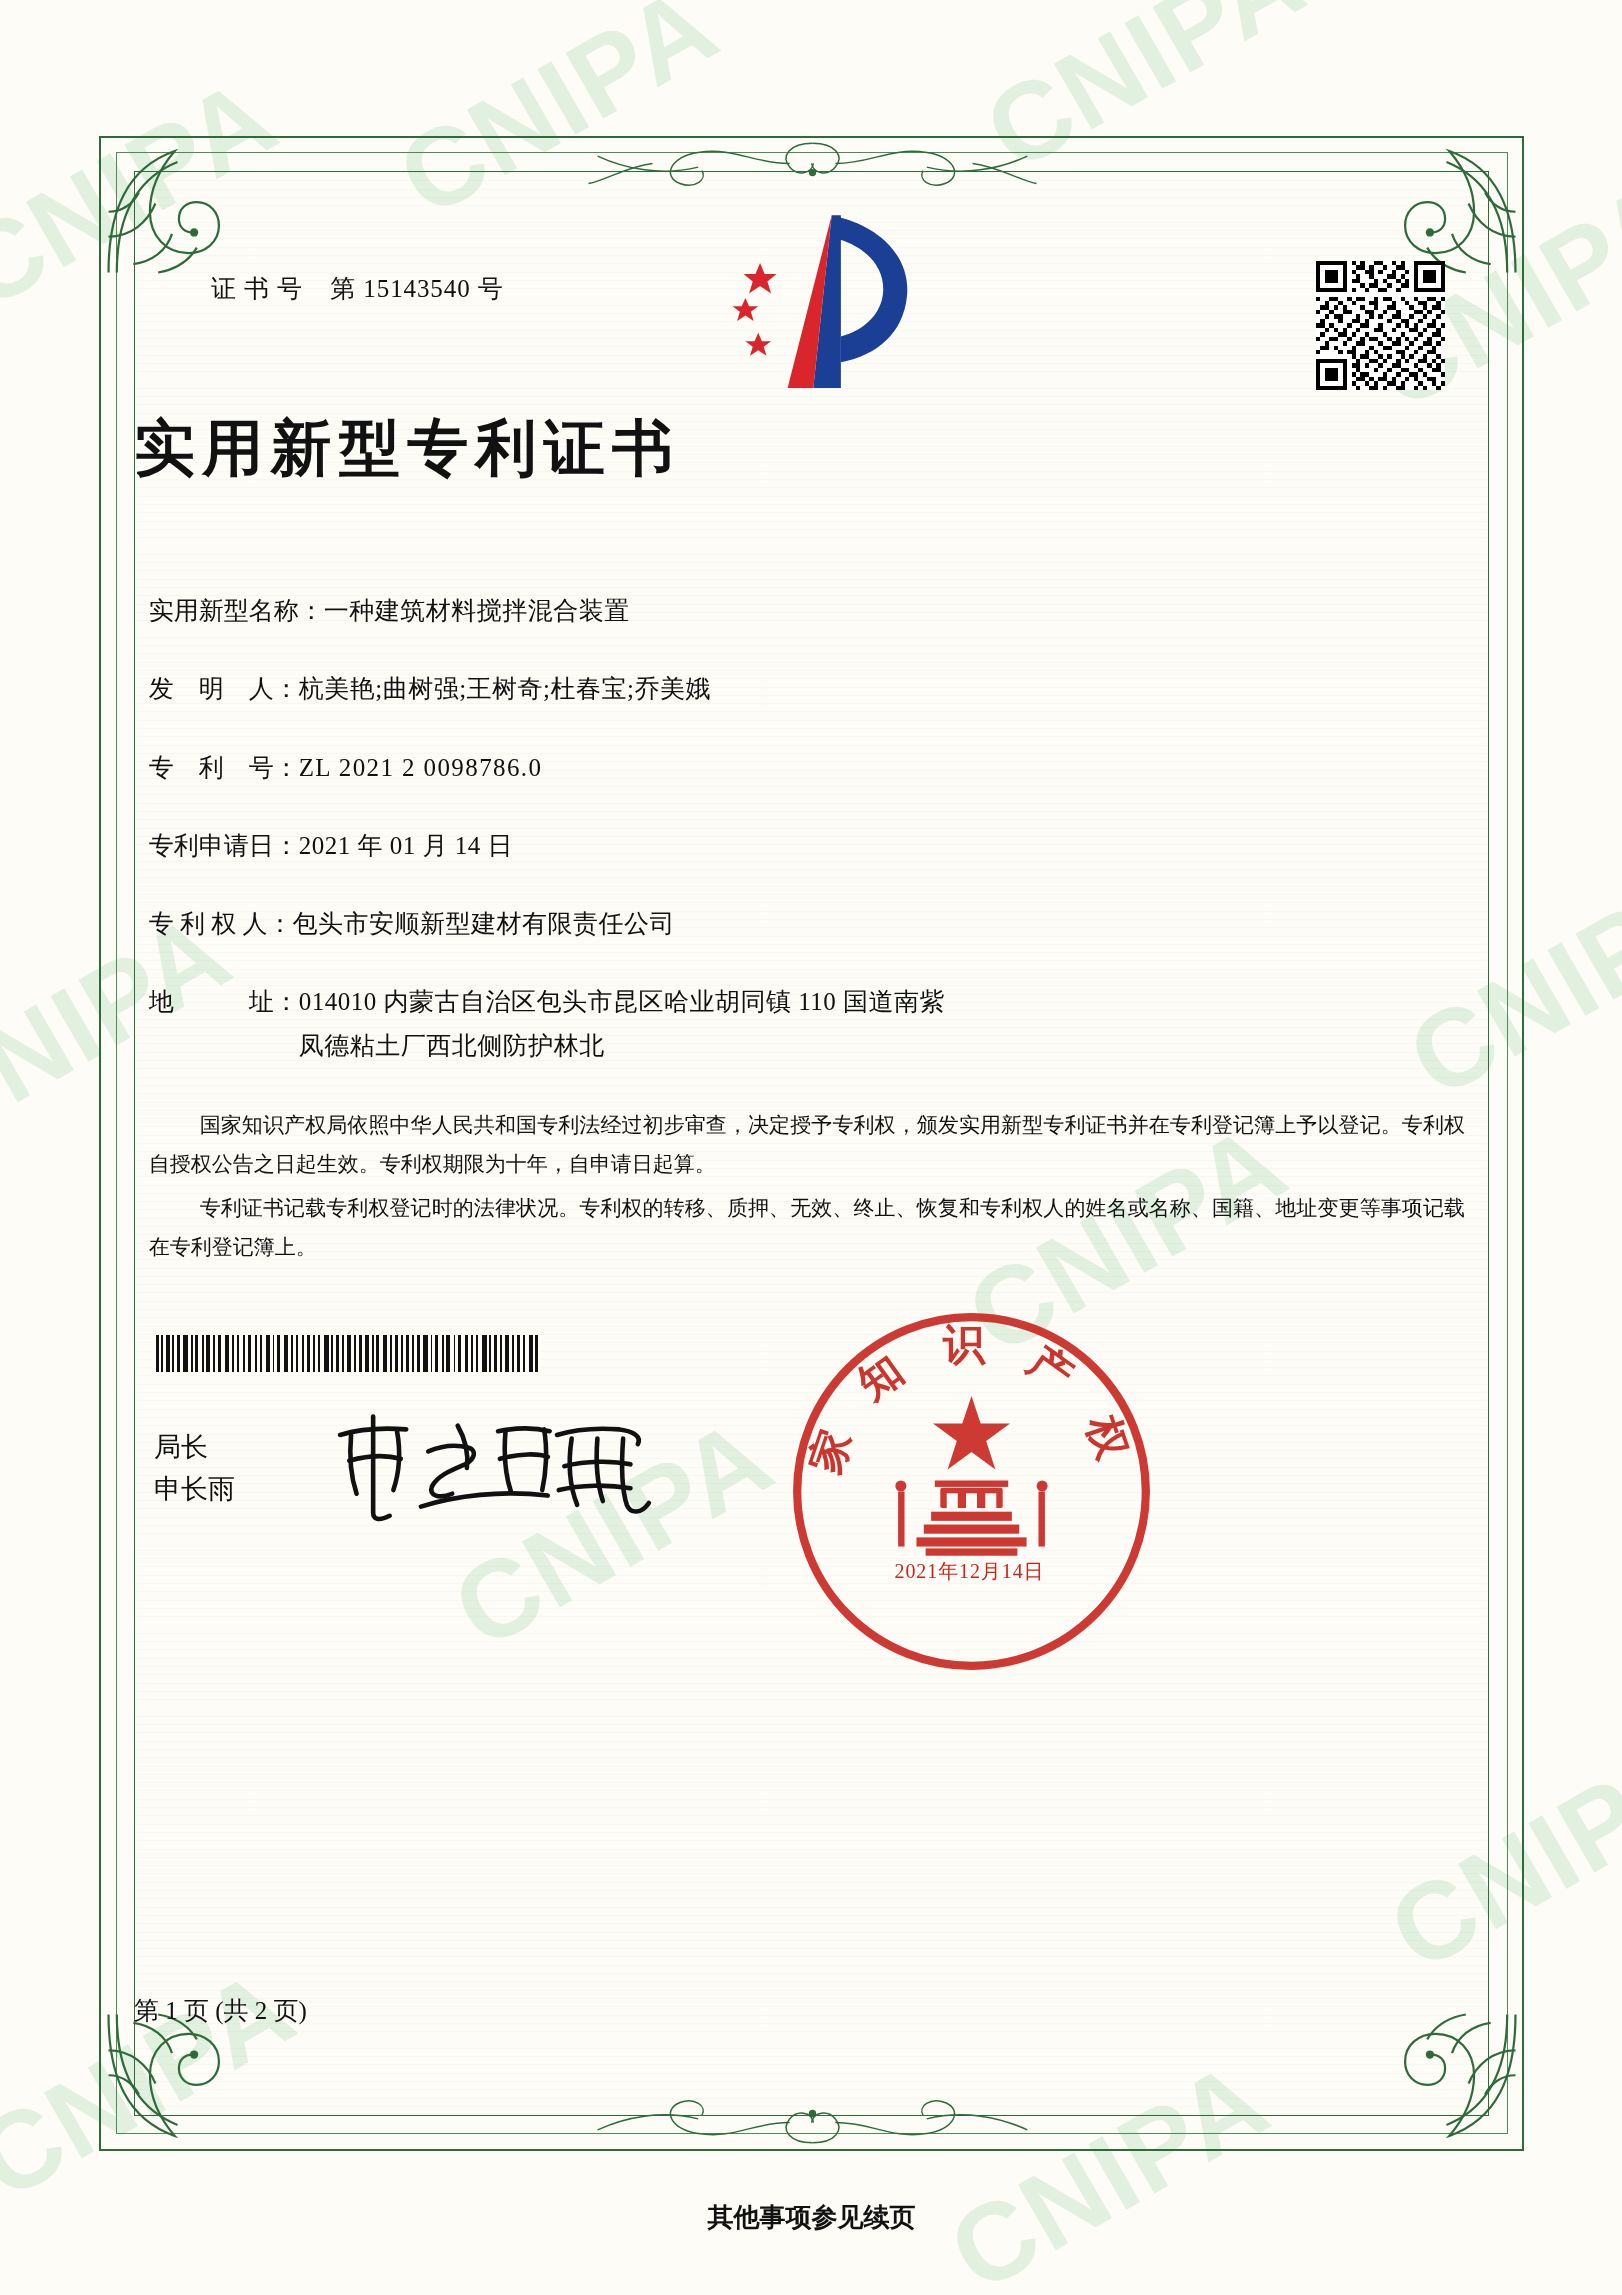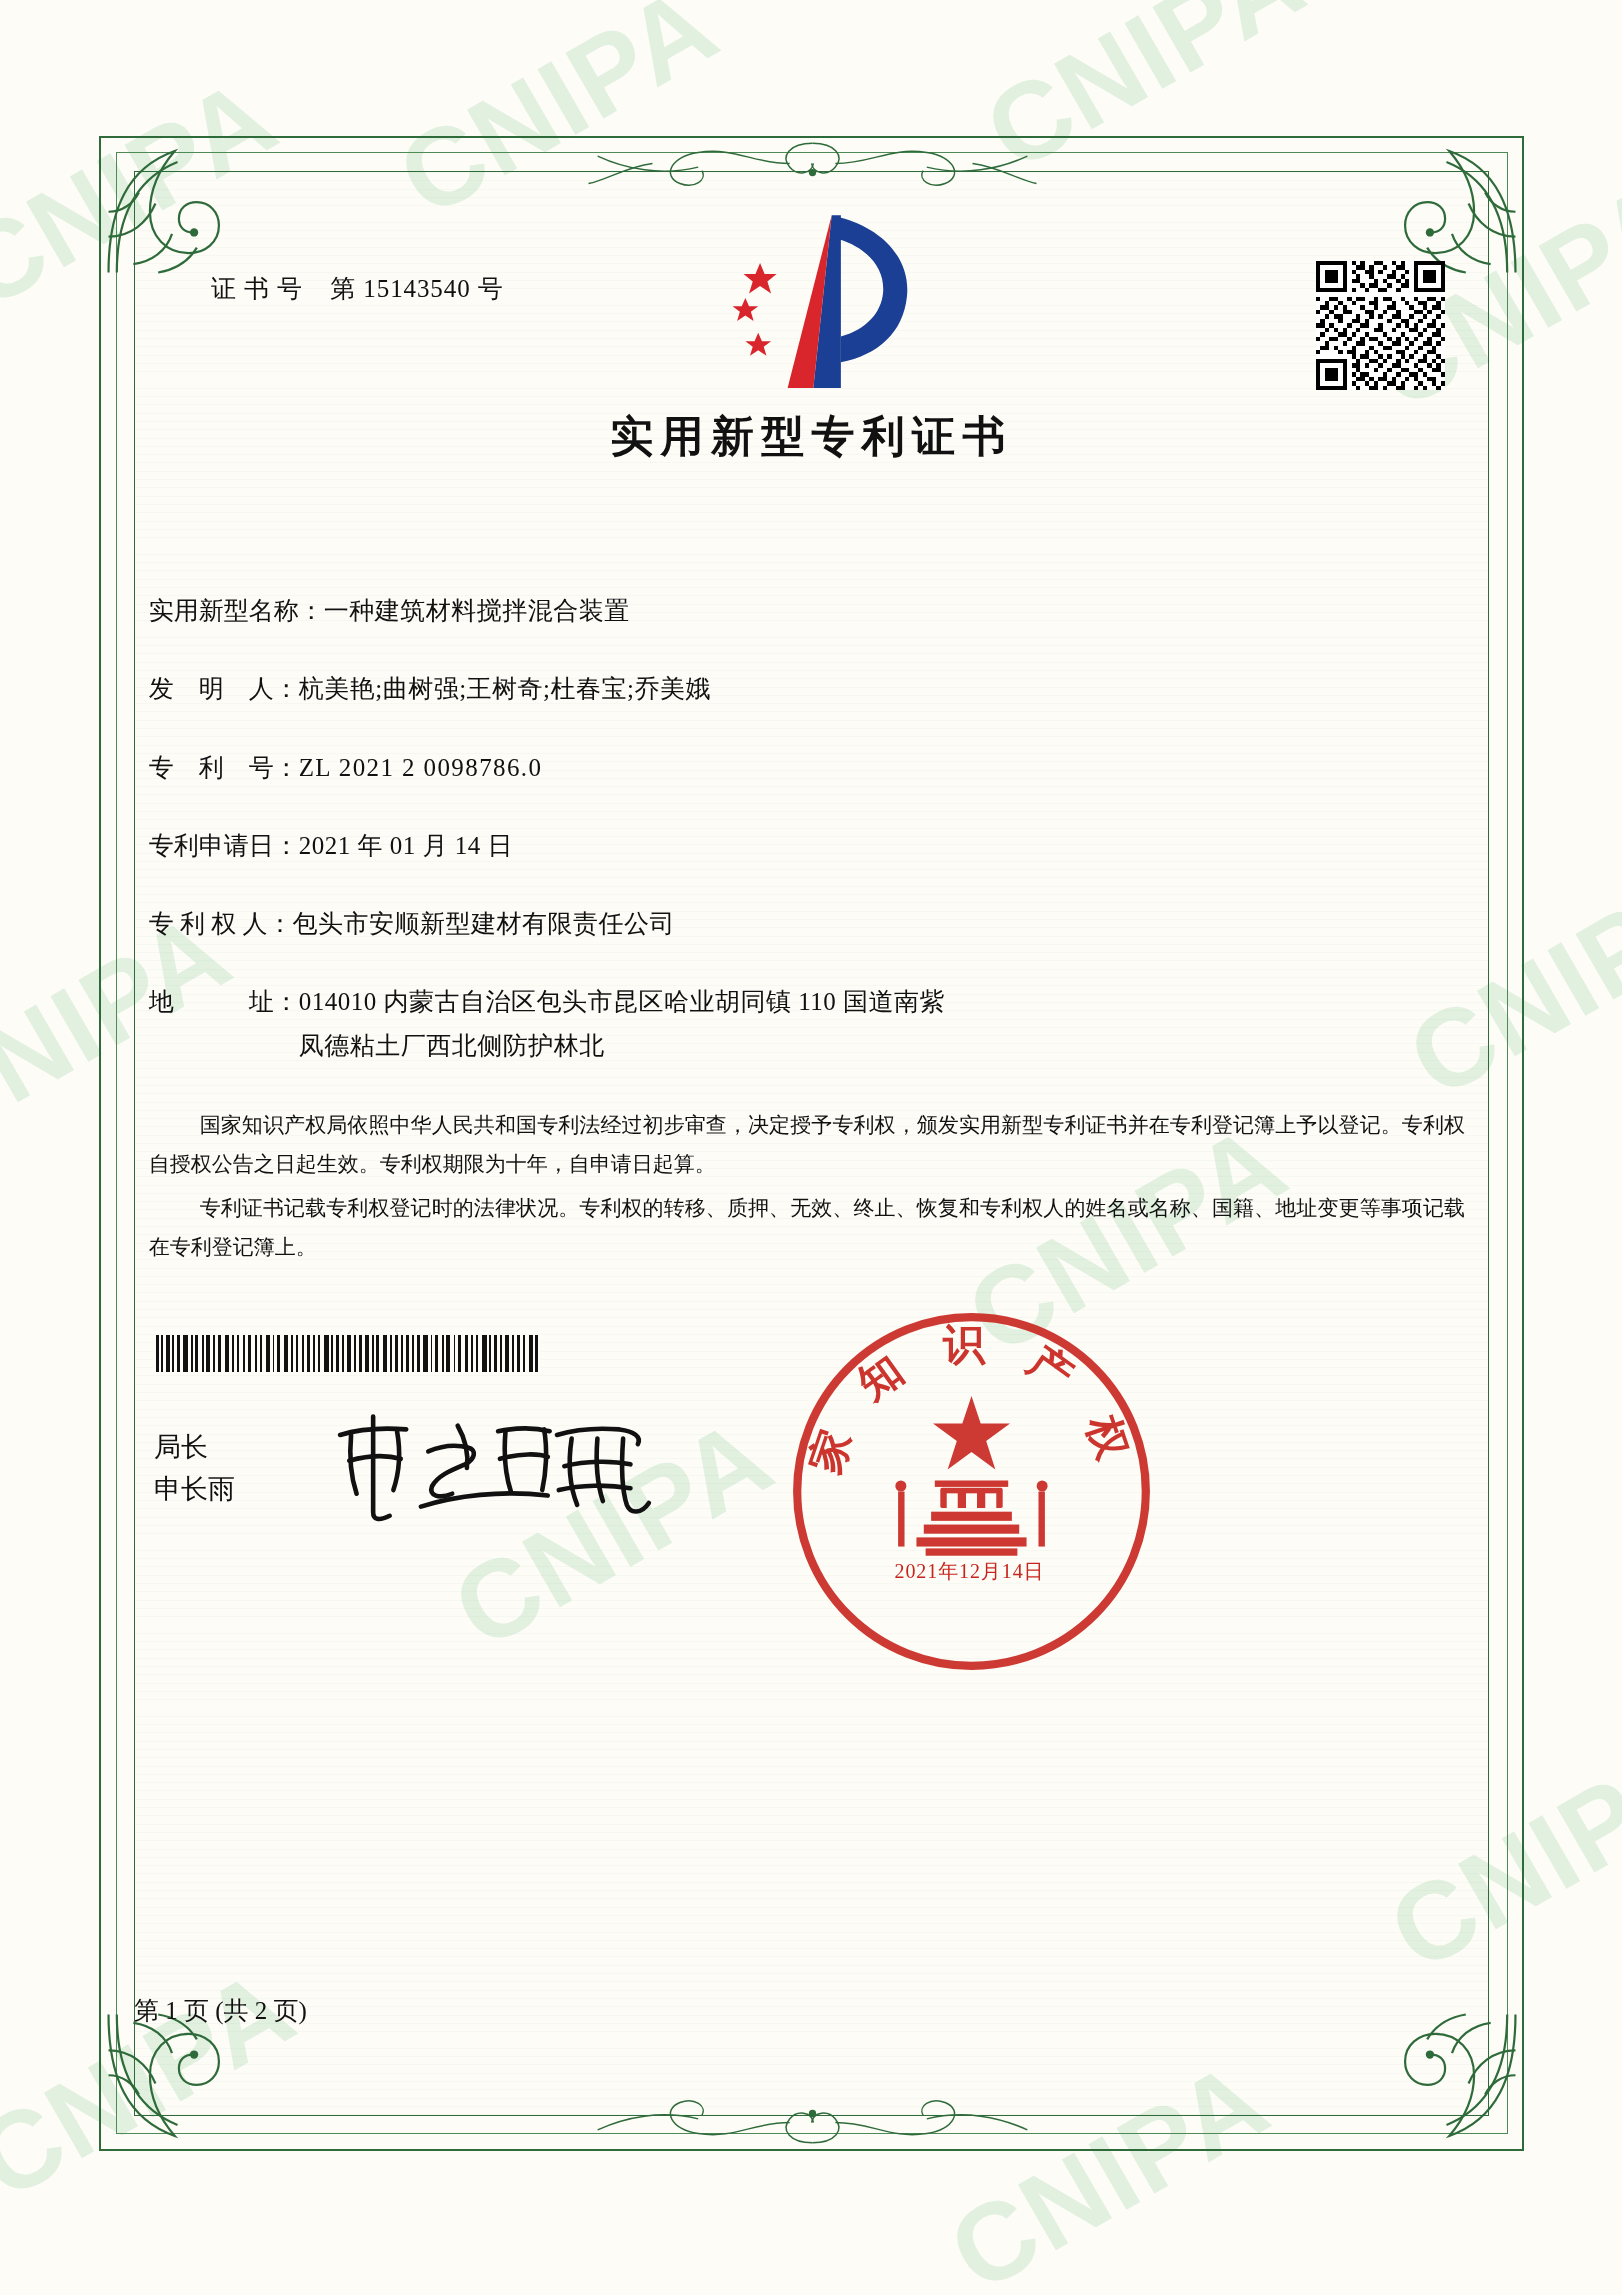--- a/index.html
+++ b/index.html
@@ -149,22 +149,21 @@
     height: 129px;
     background: #fff;
   }
   .qrcode svg { display: block; width: 100%; height: 100%; }
 
   .doc-title {
     position: absolute;
     left: 0;
     top: 237px;
     width: 100%;
-    text-align: center;
-    font-size: 43px;
+    font-size: 61px;
     font-weight: bold;
     letter-spacing: 7.3px;
     color: #111;
     font-family: "Liberation Serif", "DejaVu Serif", serif;
   }
 
   
   .fields {
     position: absolute;
     left: 0;
@@ -810,14 +809,15 @@
         <text font-family="'Liberation Serif', serif" font-size="46" font-weight="bold" fill="#c8241d" opacity="0.92" letter-spacing="16">
           <textPath href="#sealArc" startOffset="50%" text-anchor="middle">国 家 知 识 产 权 局</textPath>
         </text>
       </svg>
     </div>
     <div class="seal-date">2021年12月14日</div>
 
     <div class="page-no">第 1 页 (共 2 页)</div>
   </div>
 
+  <div class="footer-note">其他事项参见续页</div>
 </div>
 
 
 </body></html>

